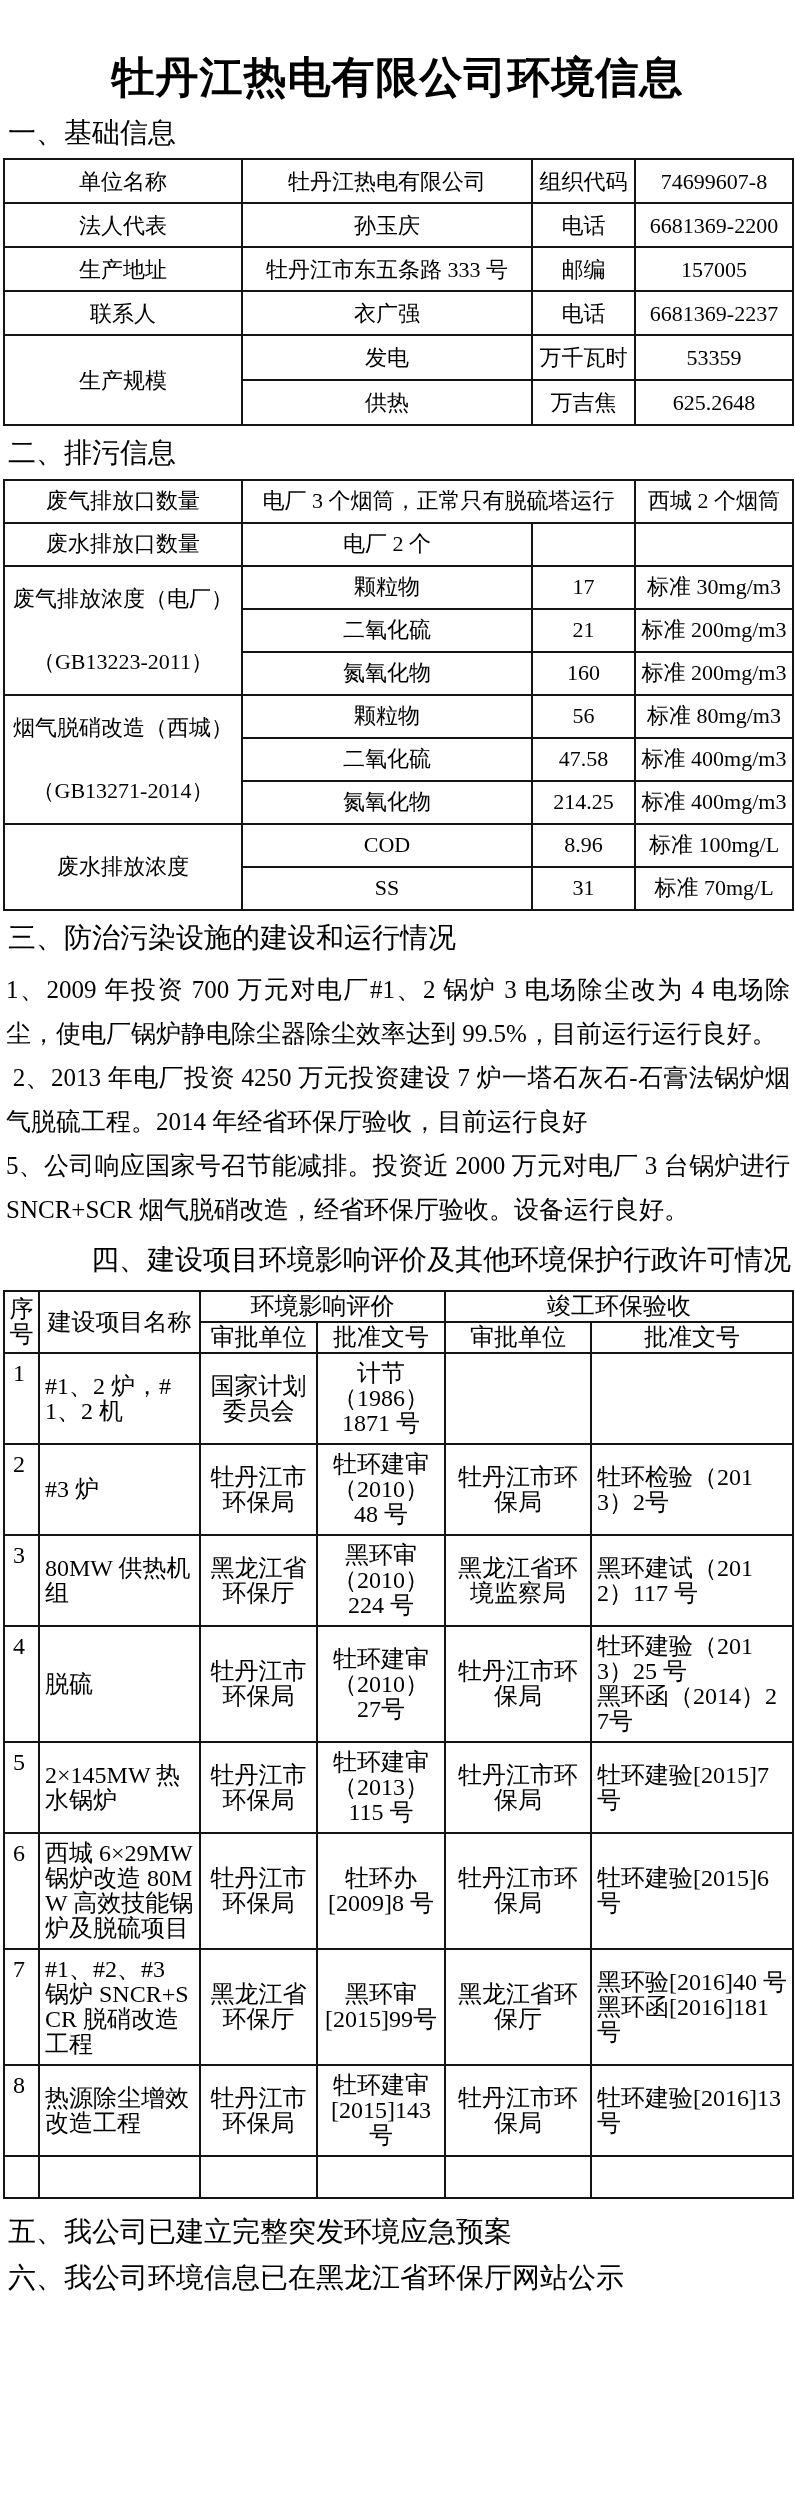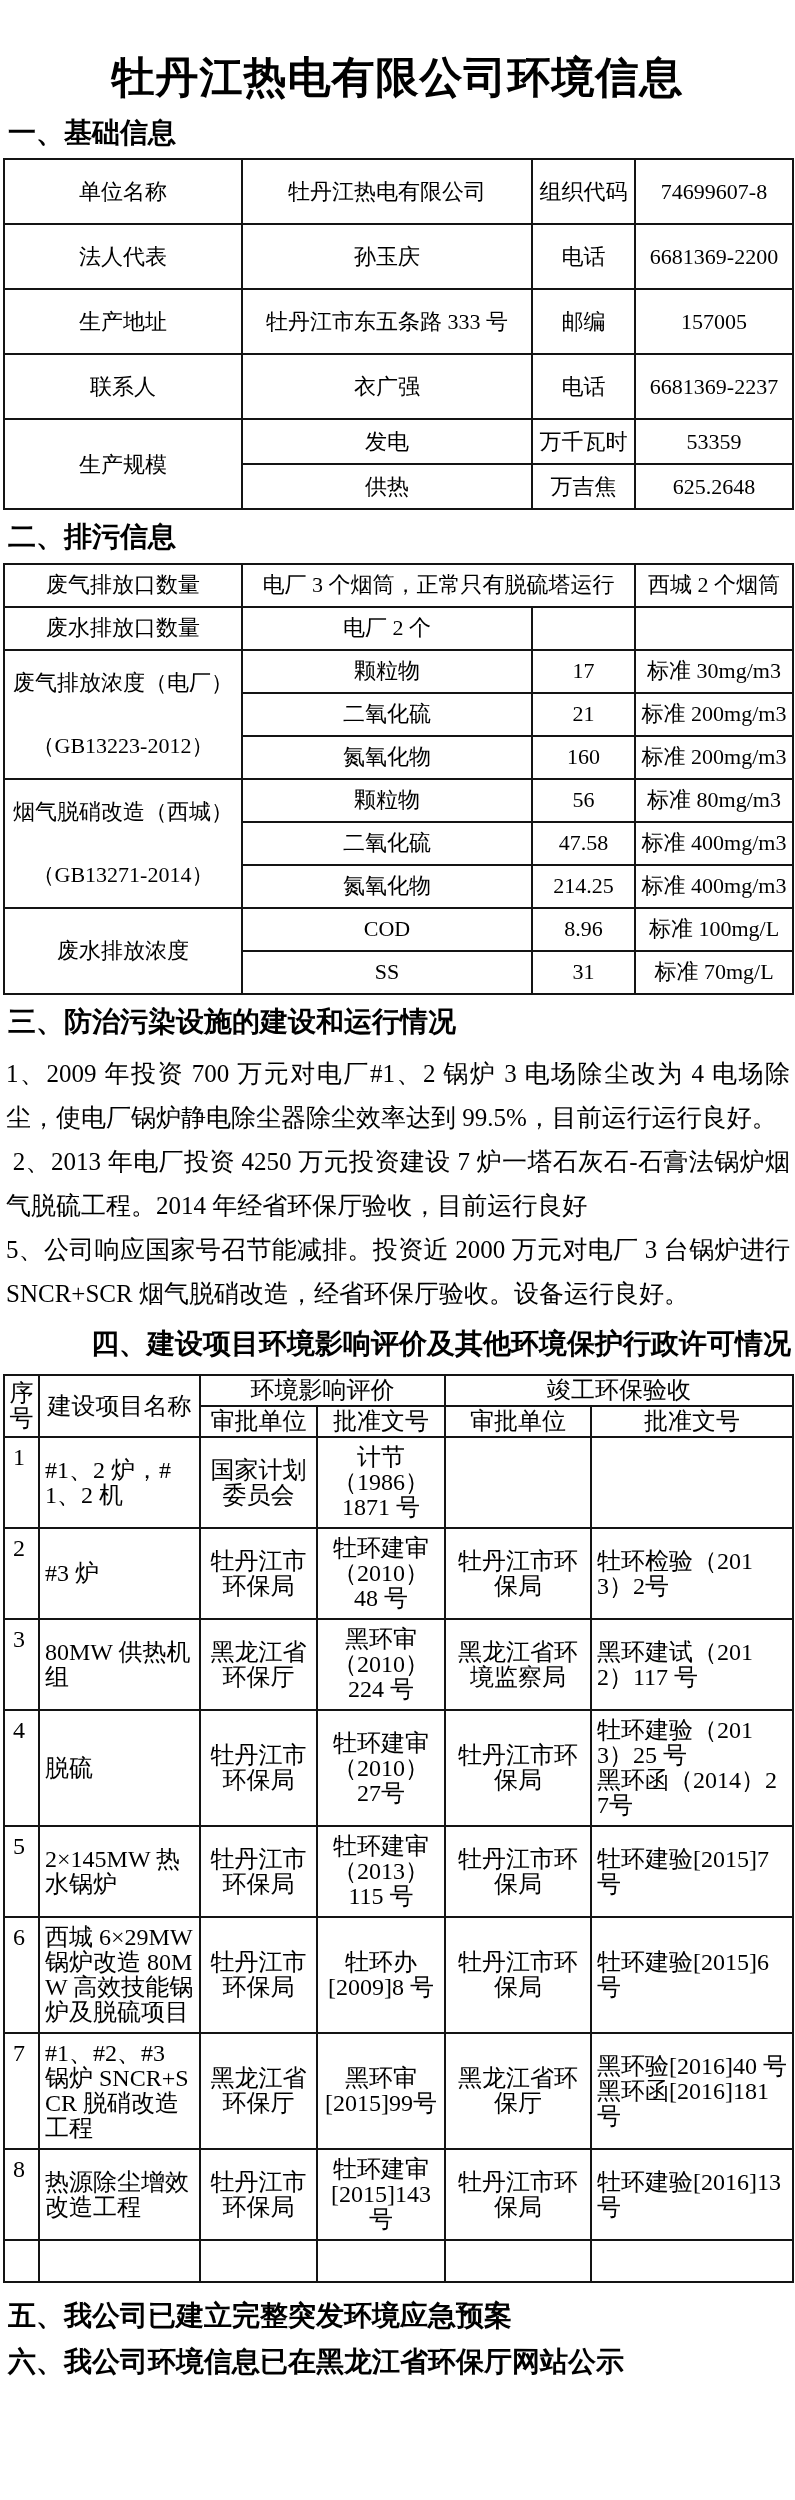--- a/index.html
+++ b/index.html
@@ -6,27 +6,27 @@
   body{
     width:795px;height:2500px;overflow:hidden;
     background:#ffffff;color:#000;
     font-family:"Liberation Serif","DejaVu Serif",serif;
   }
   .title{
     padding-top:50px;font-size:43px;font-weight:700;
     text-align:center;line-height:1.3;letter-spacing:1px;
   }
   .sec-heading{
-    font-size:28px;font-weight:700;margin:9px 4px 7px 8px;line-height:1.3;
+    font-size:28px;font-weight:400;margin:9px 4px 7px 8px;line-height:1.3;
   }
   table{border-collapse:collapse;table-layout:fixed;margin-left:3px;width:789px;}
   td{border:2px solid #141414;overflow:hidden;}
   
   .t12 td{font-size:22px;text-align:center;vertical-align:middle;padding:1px 4px;line-height:1.25;}
-  .t1 tr{height:65px;}
+  .t1 tr{height:44px;}
   .t1 tr.sub{height:45px;}
   .t2 tr{height:43px;}
   .gb-label .l2{margin-top:36px;}
   
   .paras{margin:12px 5px 0 6px;}
   .para{
     font-size:25px;line-height:44px;margin:0;
     text-align:justify;white-space:pre-wrap;word-break:break-all;
   }
   .h4{margin-top:10px;margin-bottom:12px;text-align:right;}
@@ -112,21 +112,21 @@
     </tr>
     <tr>
       <td>废水排放口数量</td>
       <td>电厂 2 个</td>
       <td></td>
       <td></td>
     </tr>
     <tr>
       <td rowspan="3" class="gb-label">
         <div>废气排放浓度（电厂）</div>
-        <div class="l2">（GB13223-2012）</div>
+        <div class="l2">（GB13223-2011）</div>
       </td>
       <td>颗粒物</td>
       <td>17</td>
       <td>标准 30mg/m3</td>
     </tr>
     <tr>
       <td>二氧化硫</td>
       <td>21</td>
       <td>标准 200mg/m3</td>
     </tr>

